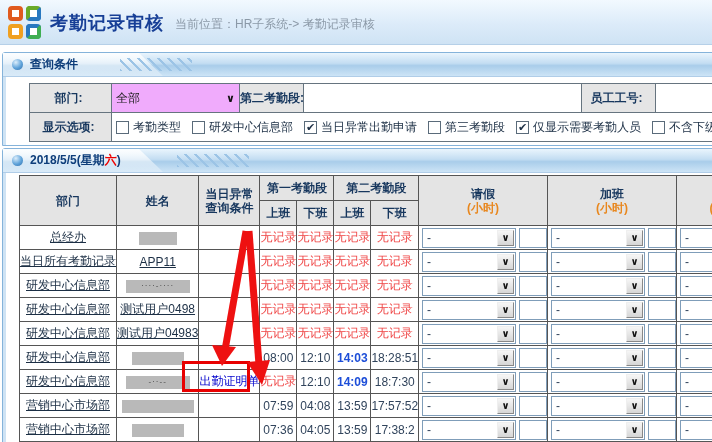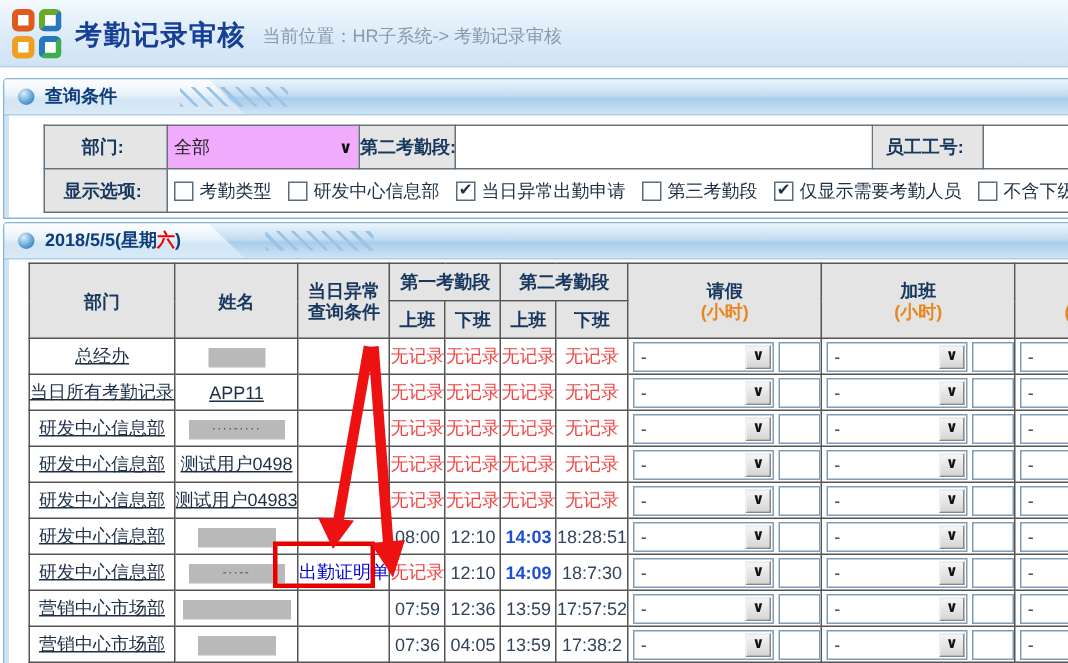--- a/index.html
+++ b/index.html
@@ -463,21 +463,21 @@
                   <span class="val">-</span>
                 </span>
               </div>
             </td>
           </tr>
           <tr>
             <td class="dept-cell">营销中心市场部</td>
             <td><span class="redact rv-wide"></span></td>
             <td></td>
             <td class="v-time">07:59</td>
-            <td class="v-time">12:36</td>
+            <td class="v-time">04:08</td>
             <td class="v-time">13:59</td>
             <td class="v-time">17:57:52</td>
             <td>
               <div class="hourbox">
                 <span class="fsel">
                   <span class="val">-</span>
                   <span class="btn">∨</span>
                 </span>
                 <input class="mini" style="">
               </div>

